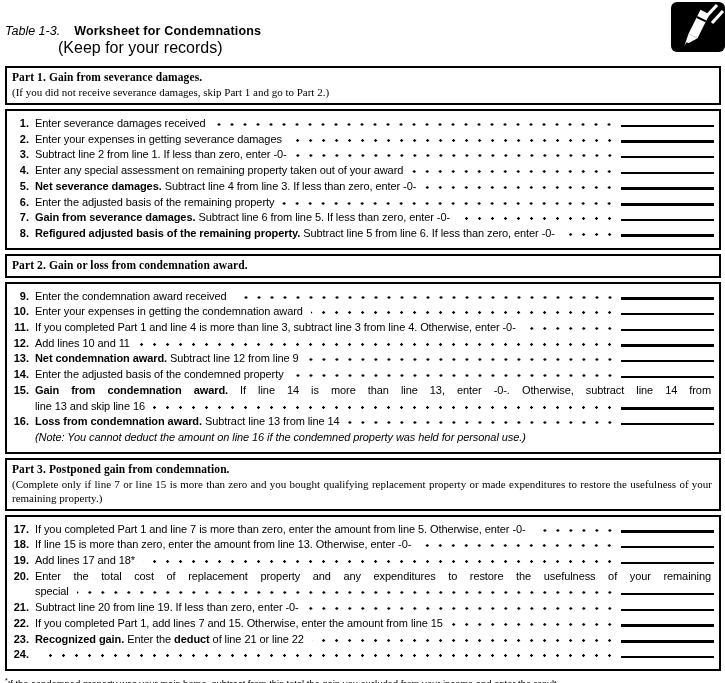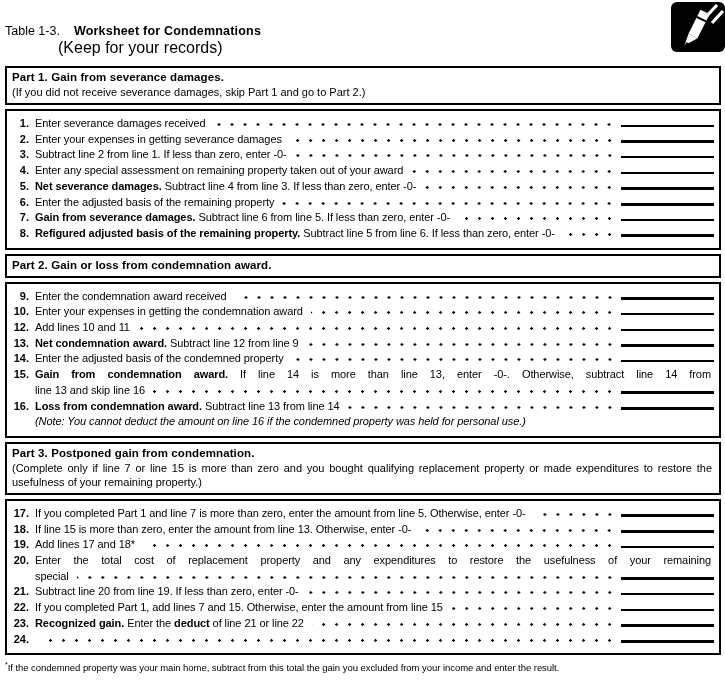--- a/index.html
+++ b/index.html
@@ -8,29 +8,29 @@
     background:#ffffff; color:#000000;
     font-family:"Liberation Sans", sans-serif;
     font-size:11px;
     -webkit-font-smoothing:antialiased;
   }
   .page { position:relative; width:716px; padding:24px 4px 0 5px; box-sizing:content-box; }
 
   
   .doc-header { margin-bottom:12px; }
   .title-line { font-size:12.5px; line-height:15px; white-space:nowrap; }
-  .title-line .tbl-label { font-weight:normal; }
+  .title-line .tbl-label { font-weight:normal;font-style:italic; }
   .title-line .tbl-title { font-weight:bold; margin-left:14px; letter-spacing:0.2px; }
   .hdr-sub { font-size:16px; line-height:13px; margin-left:53px; margin-top:2px; }
 
   .pencil-badge { position:absolute; top:2px; right:0px; width:54px; height:50px; }
 
   
   .box { border:2px solid #000; margin-bottom:4px; }
-  .part-head { padding:3px 5px 4px 5px; }
+  .part-head { padding:3px 5px 4px 5px;font-family:Liberation Serif, serif; }
   .part-title { font-weight:bold; font-size:11.5px; line-height:13px; letter-spacing:0.1px; }
   .part-sub { line-height:14px; margin-top:1px; text-align:justify; padding-right:2px; }
   .part-body { padding:5px 5px 6px 5px; }
 
   
   .row { display:flex; align-items:baseline; line-height:15.7px; }
   .num { flex:none; width:17px; text-align:right; font-weight:bold; padding-right:6px; }
   .txt { letter-spacing:-0.08px; }
   .row.j .txt { flex:1; text-align:justify; text-align-last:justify; padding-right:3px; }
   .seg-b { font-weight:bold; }
@@ -138,20 +138,26 @@
           <span class="leader"></span>
           <span class="blank"></span>
         </div>
         <div class="row">
           <span class="num">10.</span>
           <span class="txt"><span>Enter your expenses in getting the condemnation award</span></span>
           <span class="leader"></span>
           <span class="blank"></span>
         </div>
         <div class="row">
+          <span class="num">11.</span>
+          <span class="txt"><span>If you completed Part 1 and line 4 is more than line 3, subtract line 3 from line 4. Otherwise, enter -0-</span></span>
+          <span class="leader"></span>
+          <span class="blank"></span>
+        </div>
+        <div class="row">
           <span class="num">12.</span>
           <span class="txt"><span>Add lines 10 and 11</span></span>
           <span class="leader"></span>
           <span class="blank"></span>
         </div>
         <div class="row">
           <span class="num">13.</span>
           <span class="txt"><span class="seg-b">Net condemnation award.</span><span> Subtract line 12 from line 9</span></span>
           <span class="leader"></span>
           <span class="blank"></span>

